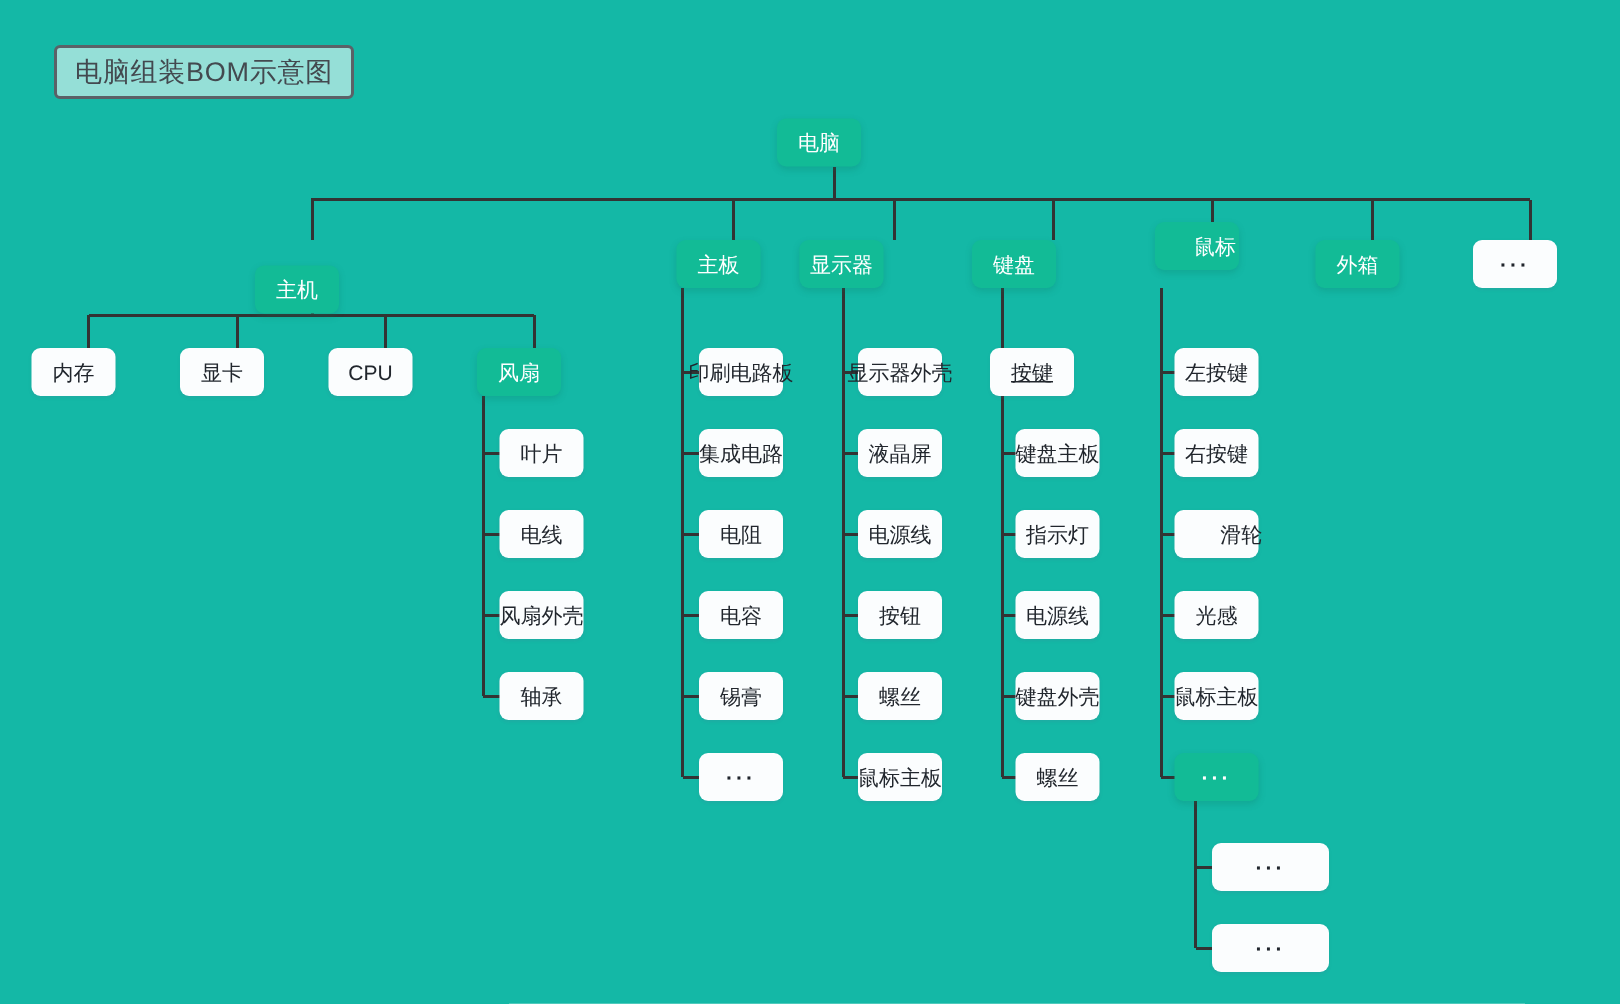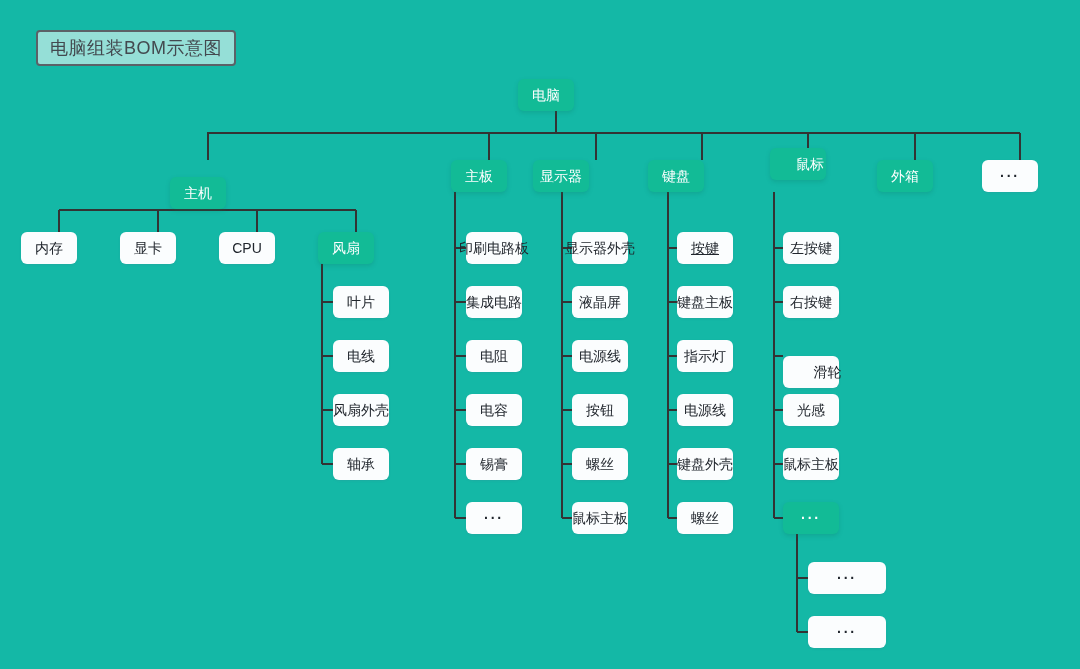--- a/index.html
+++ b/index.html
@@ -71,30 +71,30 @@
   <div class="node white" style="left:466px;top:448px;">锡膏</div>
   <div class="node white dots" style="left:466px;top:502px;">···</div>
 
   <div class="node white" style="left:572px;top:232px;">显示器外壳</div>
   <div class="node white" style="left:572px;top:286px;">液晶屏</div>
   <div class="node white" style="left:572px;top:340px;">电源线</div>
   <div class="node white" style="left:572px;top:394px;">按钮</div>
   <div class="node white" style="left:572px;top:448px;">螺丝</div>
   <div class="node white" style="left:572px;top:502px;">鼠标主板</div>
 
-  <div class="node white" style="left:677px;top:232px;text-decoration:underline;">按键</div>
+  <div class="node white" style="left:660px;top:232px;text-decoration:underline;">按键</div>
   <div class="node white" style="left:677px;top:286px;">键盘主板</div>
   <div class="node white" style="left:677px;top:340px;">指示灯</div>
   <div class="node white" style="left:677px;top:394px;">电源线</div>
   <div class="node white" style="left:677px;top:448px;">键盘外壳</div>
   <div class="node white" style="left:677px;top:502px;">螺丝</div>
 
   <div class="node white" style="left:783px;top:232px;">左按键</div>
   <div class="node white" style="left:783px;top:286px;">右按键</div>
-  <div class="node white" style="left:783px;top:356px;padding-left:33px;">滑轮</div>
+  <div class="node white" style="left:783px;top:340px;padding-left:33px;">滑轮</div>
   <div class="node white" style="left:783px;top:394px;">光感</div>
   <div class="node white" style="left:783px;top:448px;">鼠标主板</div>
   <div class="node green dots" style="left:783px;top:502px;">···</div>
 
   <div class="node white dots wide" style="left:808px;top:562px;">···</div>
   <div class="node white dots wide" style="left:808px;top:616px;">···</div>
 
 </div>
 
 </body></html>

